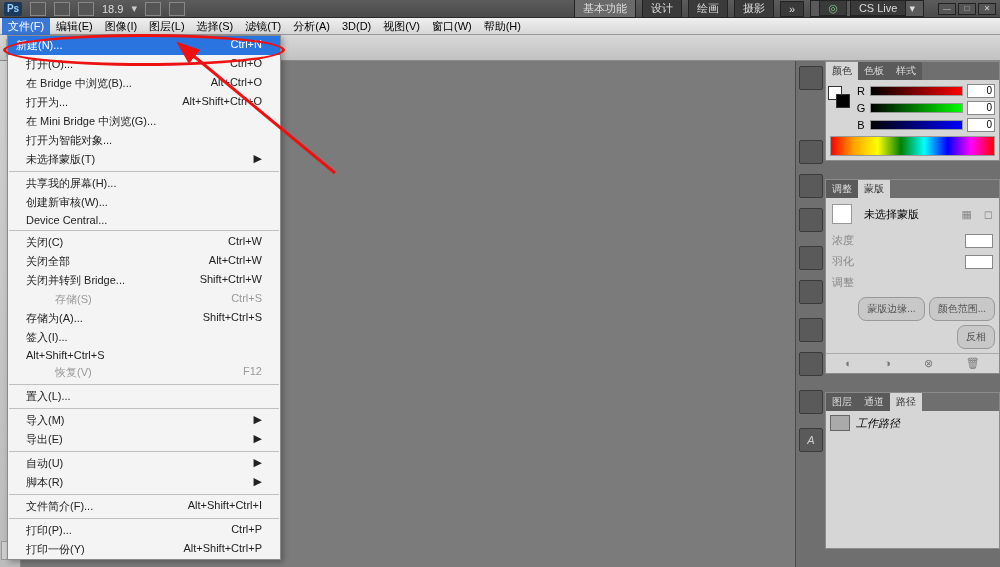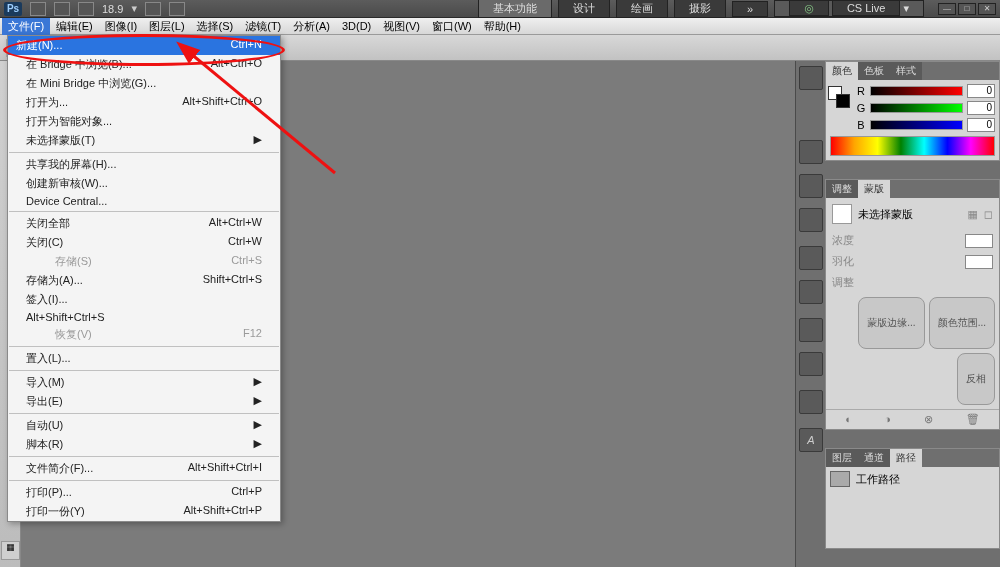--- a/index.html
+++ b/index.html
@@ -2,21 +2,21 @@
 <html><head>
 <meta charset="utf-8">
 <style>
   * { box-sizing: border-box; margin: 0; padding: 0; font-family: "Microsoft YaHei", Arial, sans-serif; font-size: 11px; }
   body { background: #7c7c7c; width: 1000px; height: 567px; overflow: hidden; position: relative; }
   .titlebar { height: 18px; background: linear-gradient(#5c5c5c,#4a4a4a); display: flex; align-items: center; padding: 0 4px; gap: 8px; color: #ddd; border-bottom: 1px solid #2a2a2a; }
   .ps-logo { width: 18px; height: 14px; background: #1a3a5c; color: #9ecfff; font-weight: bold; text-align: center; line-height: 14px; font-size: 10px; border-radius: 2px; }
   .tb-icon { width: 16px; height: 14px; border: 1px solid #888; background: #555; }
   .zoom { color: #ddd; }
   .tb-right { margin-left: auto; display: flex; gap: 6px; align-items: center; }
-  .tb-right span { color: #ddd; background: #3a3a3a; padding: 1px 14px; border: 1px solid #222; text-align: right; }
+  .tb-right span { color: #ddd; background: #3a3a3a; padding: 1px 8px; border: 1px solid #222; text-align: right; }
   .tb-right .active { background: #6a6a6a; }
   .menubar { height: 17px; background: linear-gradient(#efefef,#d7d7d7); display: flex; align-items: center; padding: 0 2px; border-bottom: 1px solid #9a9a9a; }
   .menubar .menu-item { padding: 1px 6px; cursor: default; }
   .menubar .menu-item.open { background: #3a77d6; color: #fff; }
   .options-bar { height: 26px; background: linear-gradient(#d8d8d8,#c2c2c2); border-bottom: 1px solid #888; display: flex; align-items: center; gap: 10px; padding: 0 6px; color: #999; }
   .ob-icon { width: 18px; height: 18px; border: 1px solid #aaa; background: #d0d0d0; }
   .workspace { position: absolute; top: 61px; left: 21px; right: 205px; bottom: 0; background: #7b7b7b; }
   .left-dock { position: absolute; top: 61px; left: 0; width: 21px; height: 506px; background: linear-gradient(#d0d0d0,#bcbcbc); border-right: 1px solid #888; }
   .tool-btn { width: 19px; height: 19px; margin: 1px; border: 1px solid #999; background: #cfcfcf; }
   .right-col { position: absolute; top: 61px; right: 0; width: 205px; height: 506px; display: flex; }
@@ -29,24 +29,24 @@
   .ptab.active { background: #d6d6d6; color: #333; }
   .panel-body { padding: 4px; background: #d6d6d6; }
   .color-row { display: flex; align-items: center; gap: 4px; margin-bottom: 3px; }
   .color-row .label { width: 10px; text-align: center; }
   .slider { flex: 1; height: 10px; border: 1px solid #999; }
   .slider.r { background: linear-gradient(to right,#000,#f00); }
   .slider.g { background: linear-gradient(to right,#000,#0f0); }
   .slider.b { background: linear-gradient(to right,#000,#00f); }
   .num-box { width: 28px; height: 14px; background: #fff; border: 1px solid #888; text-align: right; padding-right: 2px; font-size: 10px; line-height: 12px; }
   .spectrum { height: 20px; background: linear-gradient(to right, red,orange,yellow,green,cyan,blue,magenta,red); margin-top: 4px; border: 1px solid #999; }
-  .mask-body { display: flex; align-items: center; gap: 6px; padding: 6px; }
+  .mask-body { display: flex; align-items: center; gap: 12px; padding: 6px; }
   .mask-icon { width: 20px; height: 20px; border: 1px solid #999; background: #fff; }
   .sub-row { display: flex; justify-content: space-between; align-items: center; padding: 3px 6px; color: #888; }
-  .pill-btn { padding: 18px 8px; background: #c8c8c8; border: 1px solid #999; border-radius: 8px; font-size: 10px; color: #555; }
+  .pill-btn { padding: 4px 8px; background: #c8c8c8; border: 1px solid #999; border-radius: 8px; font-size: 10px; color: #555; }
   .btn-area { display: flex; justify-content: flex-end; gap: 4px; flex-wrap: wrap; padding: 4px; }
   .path-row { display: flex; align-items: center; gap: 6px; padding: 4px; }
   .path-thumb { width: 20px; height: 16px; border: 1px solid #666; background: #aaa; }
   
   .dropdown { position: absolute; top: 35px; left: 7px; width: 274px; background: #f4f4f4; border: 1px solid #8a8a8a; box-shadow: 2px 2px 6px rgba(0,0,0,0.3); z-index: 100; }
   .drop-item { display: flex; justify-content: space-between; padding: 2px 18px 2px 18px; cursor: default; color: #222; }
   .drop-item.highlight { background: #2a74e0; color: #fff; padding-left: 8px; }
   .drop-item.disabled { color: #9a9a9a; margin-left: 29px; }
   .drop-sep { height: 1px; background: #c0c0c0; margin: 2px 1px; }
   .drop-item .arrow { color: inherit; }
@@ -204,45 +204,49 @@
     </div>
 
     <div class="panel" style="flex:1">
       <div class="panel-tabs">
         <div class="ptab">图层</div>
         <div class="ptab">通道</div>
         <div class="ptab active">路径</div>
       </div>
       <div class="path-row">
         <div class="path-thumb"></div>
-        <span style="">工作路径</span>
+        <span style="font-style:italic">工作路径</span>
       </div>
     </div>
 
   </div>
 </div>
 
 <div class="dropdown" id="file-menu">
     <div class="drop-item highlight">
       <span>新建(N)...</span>
       <span class="shortcut">Ctrl+N</span>
     </div>
     <div class="drop-item">
+      <span>打开(O)...</span>
+      <span class="shortcut">Ctrl+O</span>
+    </div>
+    <div class="drop-item">
       <span>在 Bridge 中浏览(B)...</span>
       <span class="shortcut">Alt+Ctrl+O</span>
     </div>
     <div class="drop-item">
-      <span>在 Mini Bridge 中浏览(G)...</span>
-      <span class="shortcut"></span>
-    </div>
-    <div class="drop-item">
       <span>打开为...</span>
       <span class="shortcut">Alt+Shift+Ctrl+O</span>
     </div>
     <div class="drop-item">
+      <span>在 Mini Bridge 中浏览(G)...</span>
+      <span class="shortcut"></span>
+    </div>
+    <div class="drop-item">
       <span>打开为智能对象...</span>
       <span class="shortcut"></span>
     </div>
     <div class="drop-item">
       <span>未选择蒙版(T)</span>
       <span class="arrow">▶</span>
     </div>
     <div class="drop-sep"></div>
     <div class="drop-item">
       <span>共享我的屏幕(H)...</span>
@@ -250,27 +254,31 @@
     </div>
     <div class="drop-item">
       <span>创建新审核(W)...</span>
       <span class="shortcut"></span>
     </div>
     <div class="drop-item">
       <span>Device Central...</span>
       <span class="shortcut"></span>
     </div>
     <div class="drop-sep"></div>
+    <div class="drop-item">
+      <span>关闭(C)</span>
+      <span class="shortcut">Ctrl+W</span>
+    </div>
     <div class="drop-item">
       <span>关闭全部</span>
       <span class="shortcut">Alt+Ctrl+W</span>
     </div>
     <div class="drop-item">
-      <span>关闭(C)</span>
-      <span class="shortcut">Ctrl+W</span>
+      <span>关闭并转到 Bridge...</span>
+      <span class="shortcut">Shift+Ctrl+W</span>
     </div>
     <div class="drop-item disabled">
       <span>存储(S)</span>
       <span class="shortcut">Ctrl+S</span>
     </div>
     <div class="drop-item">
       <span>存储为(A)...</span>
       <span class="shortcut">Shift+Ctrl+S</span>
     </div>
     <div class="drop-item">

